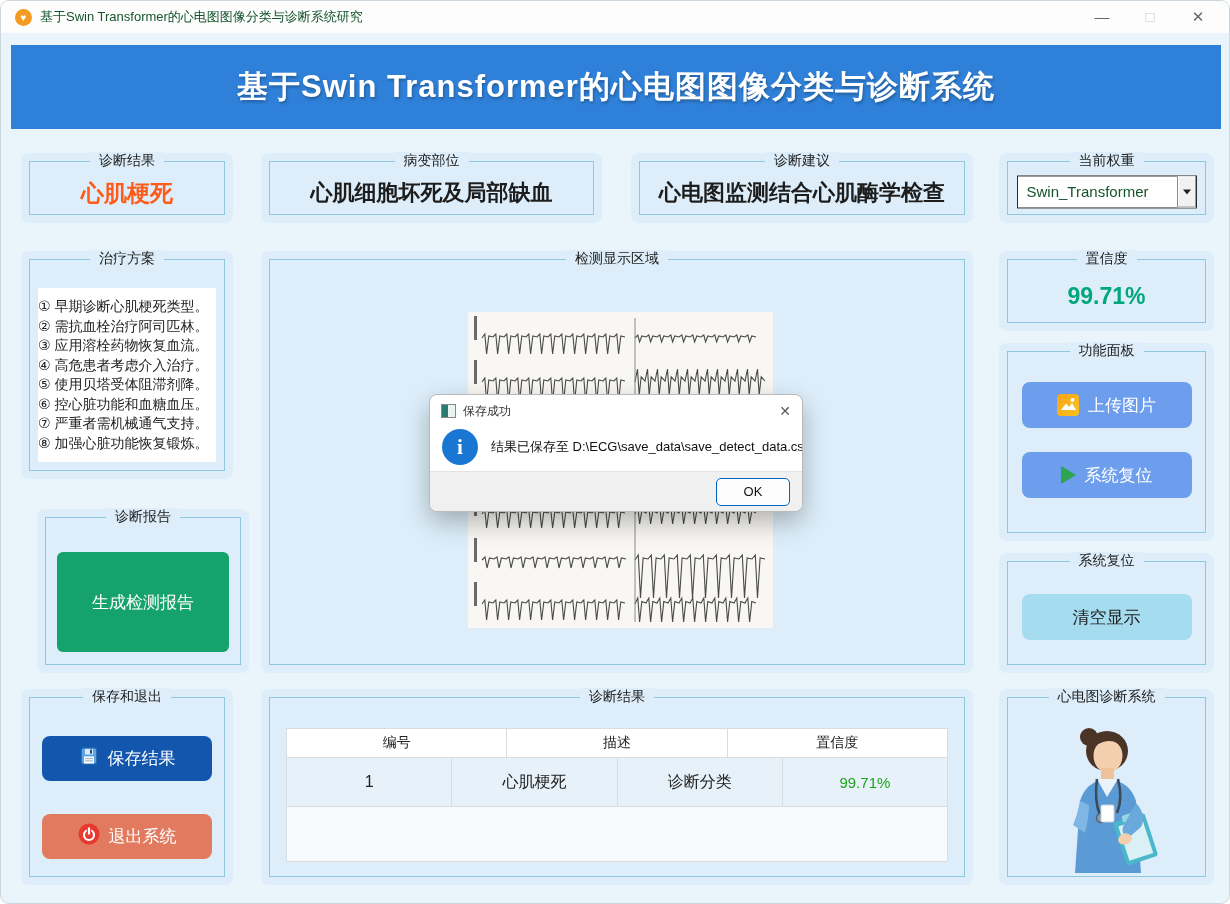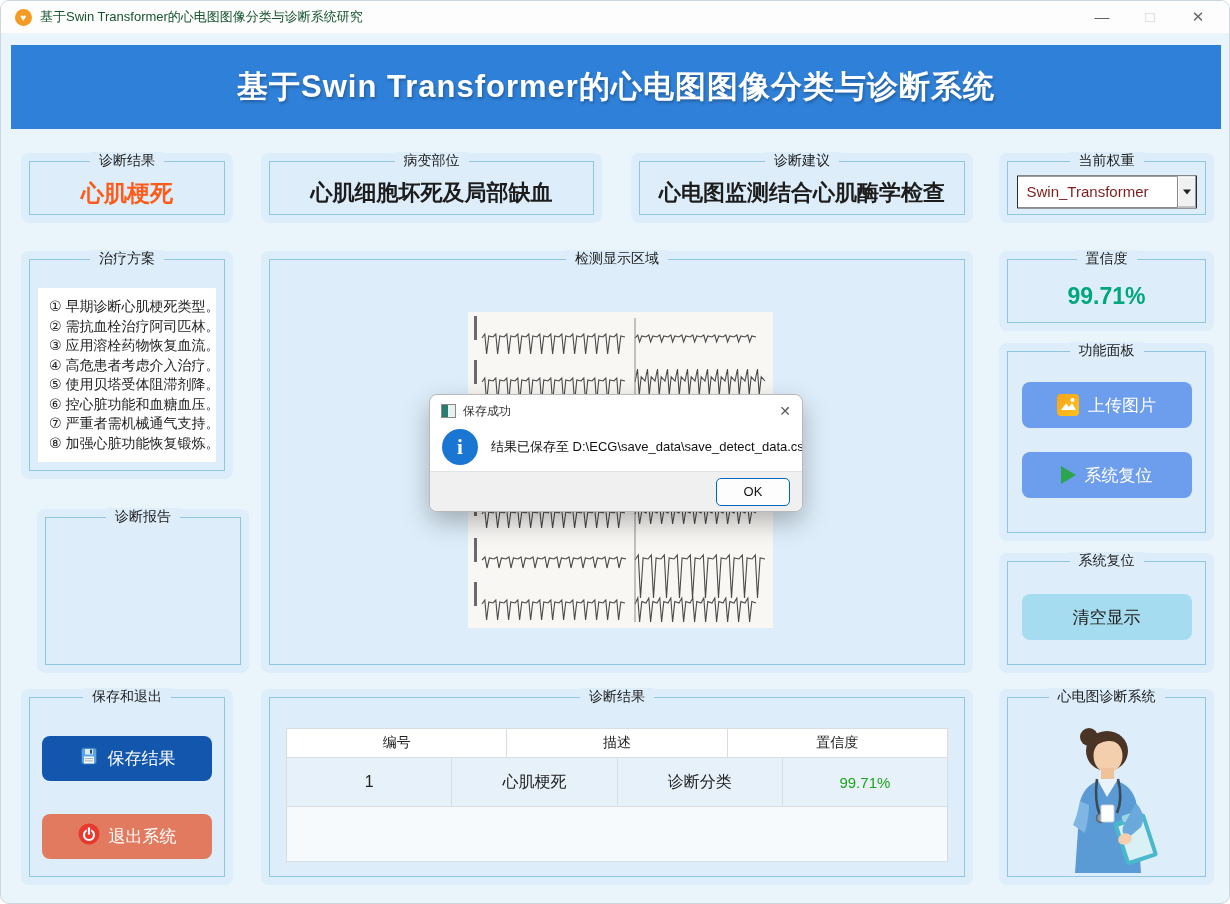--- a/index.html
+++ b/index.html
@@ -30,25 +30,25 @@
   #c-reset  {left:998px;top:552px;width:215px;height:120px;}
   #c-report {left:36px; top:508px;width:212px;height:164px;}
   #c-saveexit{left:20px;top:688px;width:212px;height:196px;}
   #c-table  {left:260px;top:688px;width:712px;height:196px;}
   #c-mascot {left:998px;top:688px;width:215px;height:196px;}
   .val-orange{color:#ff5a17;font-size:23px;}
   .val-dark{color:#1d1d1d;font-size:22px;}
   .val-green{color:#00a67c;font-size:23px;}
   
   .combo{position:absolute;left:50%;top:50%;transform:translate(-50%,-38%);width:180px;height:33px;background:#fff;border:1px solid #2b2b2b;display:flex;align-items:center;box-sizing:border-box;}
-  .combo-text{flex:1;font-size:15px;color:#7f1d1d;padding-left:9px;white-space:nowrap;overflow:hidden;}
+  .combo-text{flex:1;font-size:15px;color:#14532d;padding-left:9px;white-space:nowrap;overflow:hidden;}
   .combo-btn{width:18px;align-self:stretch;background:#f1f1f1;border-left:1px solid #8a8a8a;display:flex;align-items:center;justify-content:center;box-shadow:inset -1px -1px 0 #9a9a9a, inset 1px 1px 0 #ffffff;}
   .combo-arrow{width:0;height:0;border-left:4px solid transparent;border-right:4px solid transparent;border-top:5px solid #222;}
   
-  .treat-box{position:absolute;left:8px;right:8px;top:28px;bottom:8px;background:#fff;display:flex;flex-direction:column;justify-content:center;padding-left:11px;box-sizing:border-box;}
+  .treat-box{position:absolute;left:8px;right:8px;top:28px;bottom:8px;background:#fff;display:flex;flex-direction:column;justify-content:center;padding-left:0;box-sizing:border-box;}
   .treat-box div{font-size:14px;line-height:19.5px;color:#222;white-space:nowrap;}
   
   .ecg-wrap{position:absolute;left:198px;top:52px;width:305px;height:316px;}
   
   .btn{display:flex;align-items:center;justify-content:center;gap:9px;border-radius:8px;font-size:17px;color:#fff;cursor:default;}
   .func-col{position:absolute;left:0;right:0;top:30px;display:flex;flex-direction:column;align-items:center;gap:24px;}
   .btn-blue{background:#6d9ded;width:170px;height:46px;}
   .btn-cyan{background:#a6dcf0;color:#222;width:170px;height:46px;}
   .btn-green-big{position:absolute;left:50%;top:34px;transform:translateX(-50%);background:#16a36b;width:172px;height:100px;border-radius:6px;}
   .btn-save{background:#1356ae;width:170px;height:45px;}
@@ -217,20 +217,23 @@
         <div class="btn btn-cyan">
           <span>清空显示</span>
         </div>
       </div>
     </div>
   </div>
 
   <div class="card" id="c-report">
     <div class="gbox">
       <span class="legend">诊断报告</span>
+      <div class="btn btn-green-big">
+        <span>生成检测报告</span>
+      </div>
     </div>
   </div>
 
   <div class="card" id="c-saveexit">
     <div class="gbox">
       <span class="legend">保存和退出</span>
       <div class="saveexit-col">
         <div class="btn btn-save">
           <span>
             <svg width="20" height="20" xmlns="http://www.w3.org/2000/svg">

